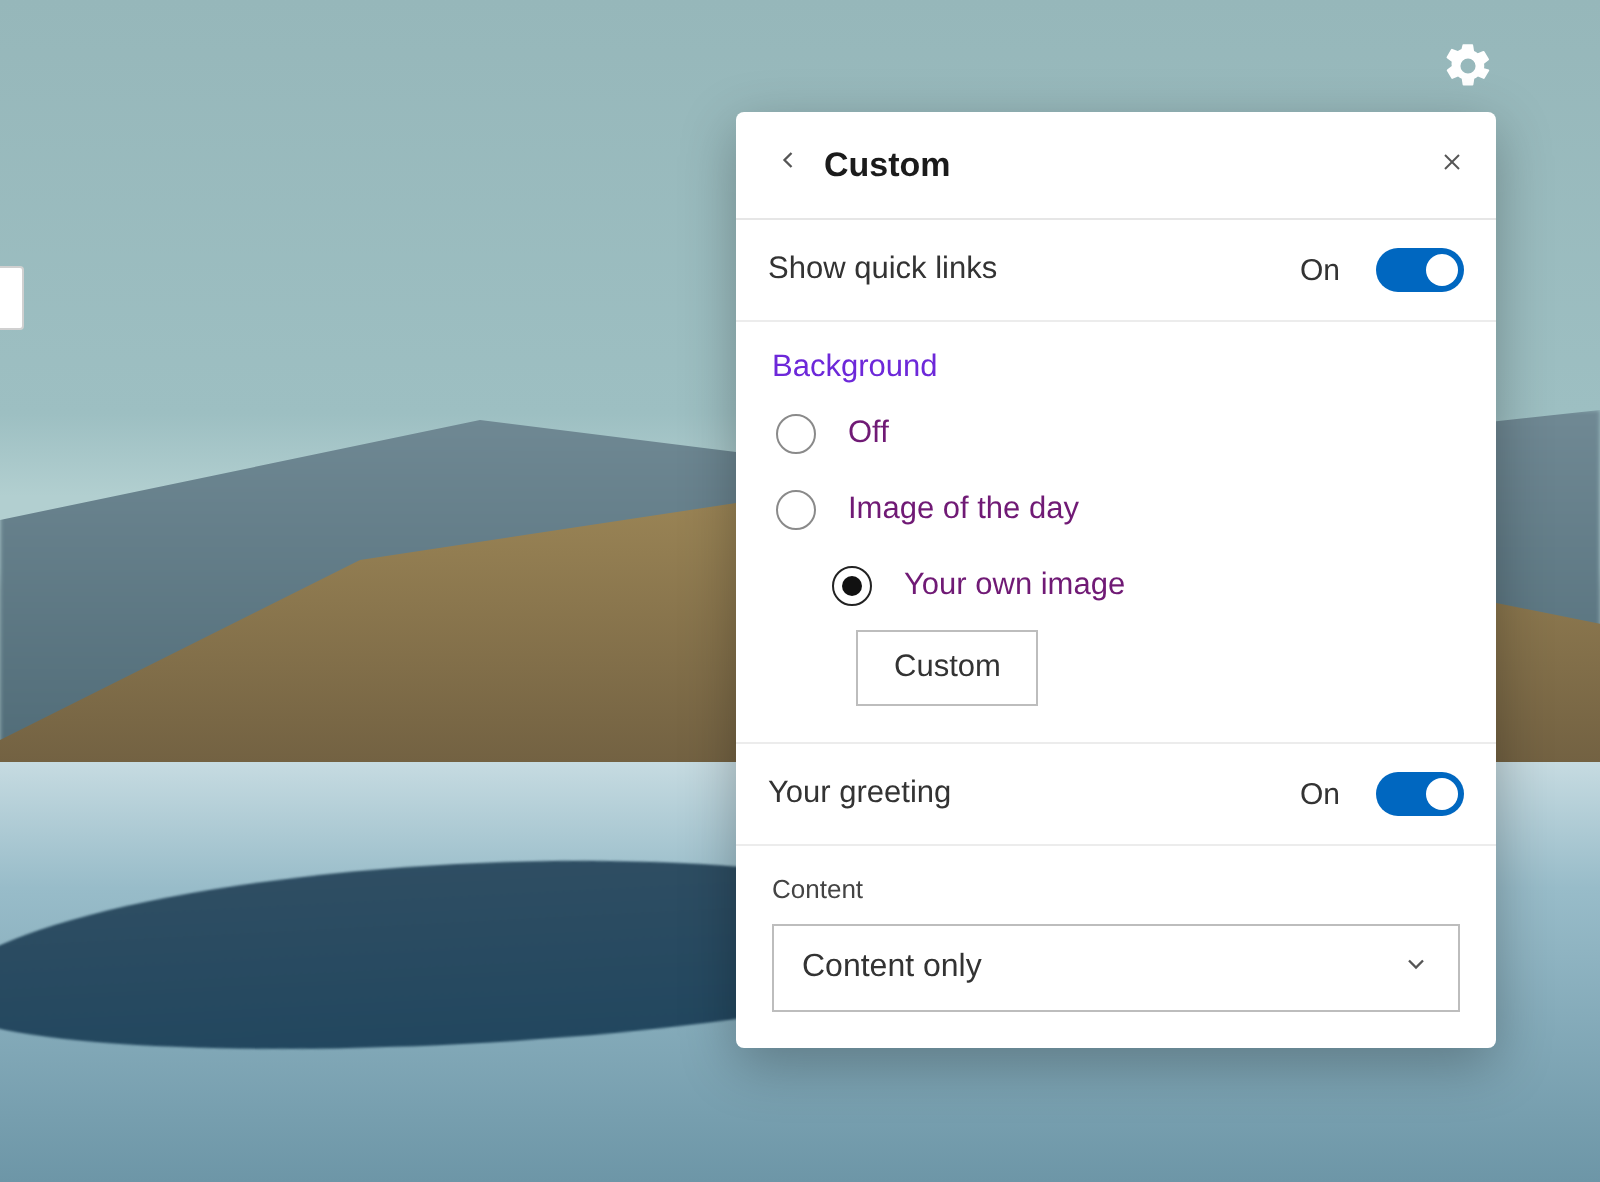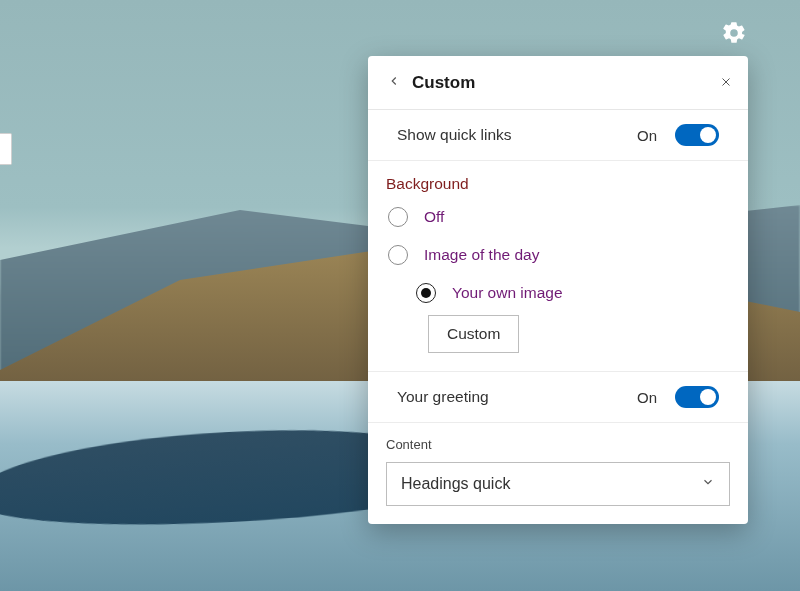--- a/index.html
+++ b/index.html
@@ -60,37 +60,37 @@
     display: flex; align-items: center; height: 54px;
     padding: 0 8px 0 10px;
     border-bottom: 1px solid #e6e6e6;
   }
   .back-btn { width: 32px; height: 32px; display:flex; align-items:center; justify-content:center; cursor:pointer; color:#555; }
   .back-btn svg { width: 14px; height: 14px; }
   .panel-title { font-size: 17px; font-weight: 600; color:#1b1b1b; margin-left: 2px; }
   .close-btn { margin-left: auto; width: 28px; height: 28px; display:flex; align-items:center; justify-content:center; cursor:pointer; color:#555; }
   .close-btn svg { width: 12px; height: 12px; stroke:#555; }
 
-  .row { padding: 14px 29px; border-bottom: 1px solid #ececec; }
+  .row { padding: 14px 16px; border-bottom: 1px solid #ececec; }
   .row.toggle-row { display:flex; align-items:center; justify-content:space-between; }
   .row-label { font-size: 15.5px; color: #333; }
   .toggle-right { display:flex; align-items:center; gap:18px; }
   .toggle-state { font-size: 15px; color:#333; }
 
   .switch {
     position: relative; width: 44px; height: 22px;
     background: #0067c0; border-radius: 11px; cursor:pointer;
   }
   .switch::after {
     content: ""; position:absolute; top:3px; right:3px;
     width:16px; height:16px; border-radius:50%; background:#fff;
   }
 
   .section { padding: 14px 18px 18px; border-bottom: 1px solid #ececec; }
-  .section-head { font-size: 15.5px; color:#7f1d1d; margin-bottom: 14px; }
+  .section-head { font-size: 15.5px; color:#6d28d9; margin-bottom: 14px; }
 
   .radio-item { display:flex; align-items:center; gap:16px; margin: 0 0 18px 2px; }
   .radio { width:20px; height:20px; border:1.5px solid #8a8a8a; border-radius:50%; display:inline-flex; align-items:center; justify-content:center; cursor:pointer; }
   .radio.selected { border-color:#222; }
   .radio.selected::after { content:""; width:10px; height:10px; border-radius:50%; background:#111; }
   .radio-label { font-size: 15.5px; color:#701a75; }
 
   .upload-btn {
     display:inline-block; margin-left: 42px; margin-top: -2px;
     padding: 9px 18px; font-size:15.5px; color:#333;
@@ -178,21 +178,21 @@
       <span class="row-label">Your greeting</span>
       <div class="toggle-right">
         <span class="toggle-state">On</span>
         <div class="switch"></div>
       </div>
     </div>
 
     <div class="content-section">
       <div class="content-label">Content</div>
       <div class="select">
-        <span>Headings quick</span>
+        <span>Content only</span>
         <span>
           <svg viewBox="0 0 24 24" fill="none" stroke="currentColor" stroke-width="2">
               <polyline points="6 9 12 15 18 9"></polyline>
             </svg>
         </span>
       </div>
     </div>
 
   </div>
 </div>

